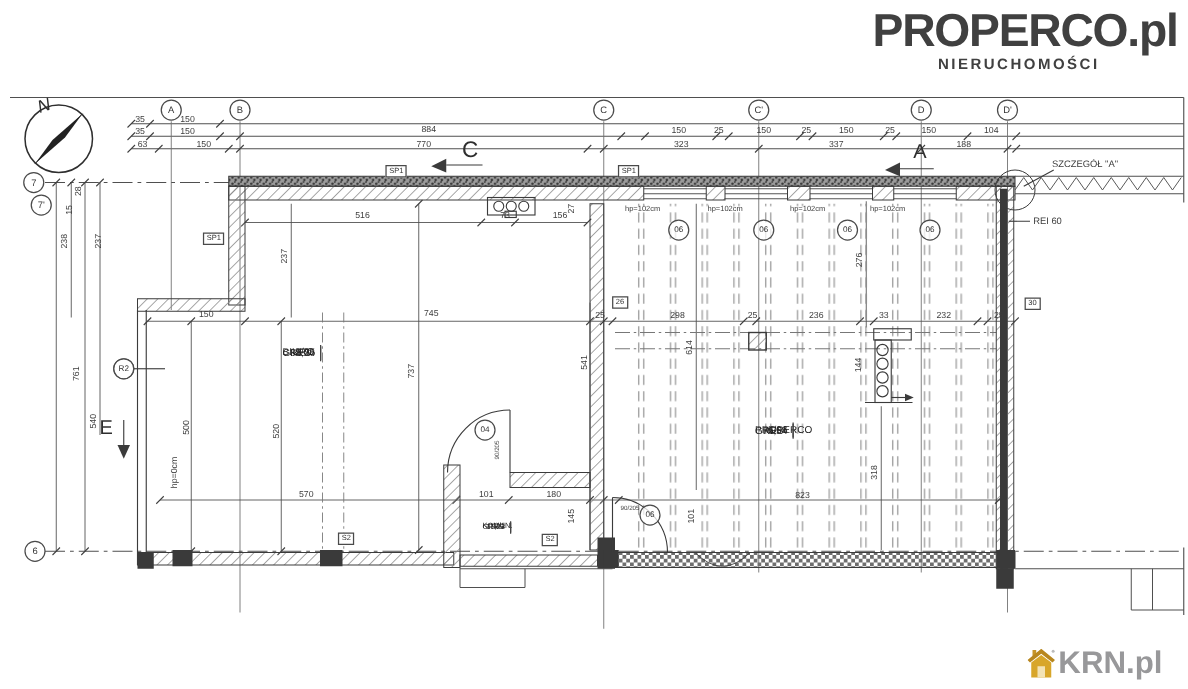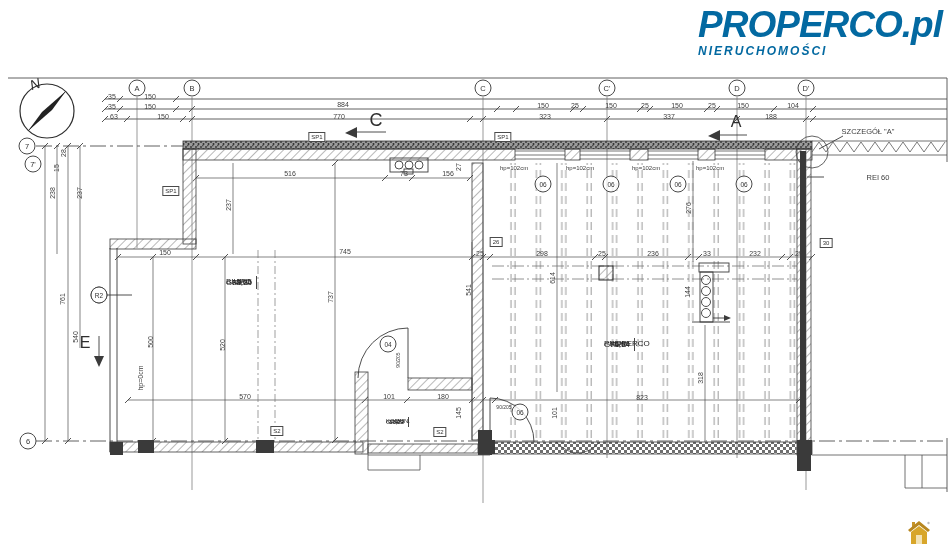--- a/index.html
+++ b/index.html
@@ -26,21 +26,21 @@
                transform:rotate(-18deg);}
   .room-label{position:absolute;font-size:8px;color:#222;background:rgba(255,255,255,.8);}
   .rl-row{display:flex;line-height:12px;}
   .rl-row.top{border-bottom:1px solid #444;}
   .rl-num{min-width:30px;text-align:right;padding-right:4px;border-right:1px solid #444;}
   .rl-name{padding-left:4px;min-width:44px;}
   .room-label.small{font-size:6px;}
   .room-label.small .rl-row{line-height:9px;}
   .room-label.small .rl-num{min-width:22px;}
   .room-label.small .rl-name{min-width:30px;}
-  .properco{position:absolute;right:8px;top:6px;text-align:left;color:#0369a1;font-style:italic;line-height:1;}
+  .properco{position:absolute;right:8px;top:6px;text-align:center;color:#404040;line-height:1;}
   .properco-name{font-size:37px;font-weight:bold;letter-spacing:-1px;}
   .properco-tagline{font-size:12px;font-weight:bold;letter-spacing:2px;margin-top:2px;margin-right:10px;}
   .krn{position:absolute;right:20px;bottom:6px;display:flex;align-items:center;gap:3px;
        color:#98989a;font-weight:bold;font-size:25px;}
 </style>
 </head>
 <body>
 
 <svg id="plan-svg" width="950" height="551" viewBox="0 0 950 551">
   <defs>
@@ -395,32 +395,33 @@
     <span class="wlabel" style="left: 566px; top: 168px;">hp=102cm</span>
     <span class="mcircle" style="left: 611px; top: 184px;">06</span>
     <span class="wlabel" style="left: 632px; top: 168px;">hp=102cm</span>
     <span class="mcircle" style="left: 678px; top: 184px;">06</span>
     <span class="wlabel" style="left: 696px; top: 168px;">hp=102cm</span>
     <span class="mcircle" style="left: 744px; top: 184px;">06</span>
     <span class="mcircle" style="left: 388px; top: 344px;">04</span>
     <span class="mcircle" style="left: 520px; top: 412px;">06</span>
     <span class="mcircle" style="left: 99px; top: 295px;">R2</span>
     <span class="small-label" style="left: 868px; top: 131px;">SZCZEGÓŁ "A"</span>
-    <span class="small-label" style="left: 838px; top: 177px; margin-left: 40px;">REI 60</span>
+    <span class="small-label" style="left: 838px; top: 177px;">REI 60</span>
     <span class="section-letter" style="left: 376px; top: 120px; font-size: 18px;">C</span>
     <span class="section-letter" style="left: 736px; top: 122px; font-size: 16px;">A</span>
     <span class="section-letter" style="left: 85px; top: 343px; font-size: 16px;">E</span>
   </div>
 
 <div class="properco">
   <div class="properco-name">PROPERCO.pl</div>
   <div class="properco-tagline">NIERUCHOMOŚCI</div>
 </div>
 
 <div class="krn">
   <svg width="22" height="24" viewBox="0 0 22 24">
     <rect x="4" y="1" width="3" height="5" fill="#c6952a"></rect>
     <polygon points="11,0 22,9 20,11 11,4 2,11 0,9" fill="#b8871f"></polygon>
     <polygon points="11,5 19,11 19,23 3,23 3,11" fill="#d8a62a"></polygon>
     <rect x="8" y="14" width="6" height="9" fill="#f3e3b5"></rect>
     <circle cx="20.5" cy="2" r="1.2" fill="#bbb"></circle>
   </svg>
+  <span>KRN.pl</span>
 </div>
 
 </body></html>

